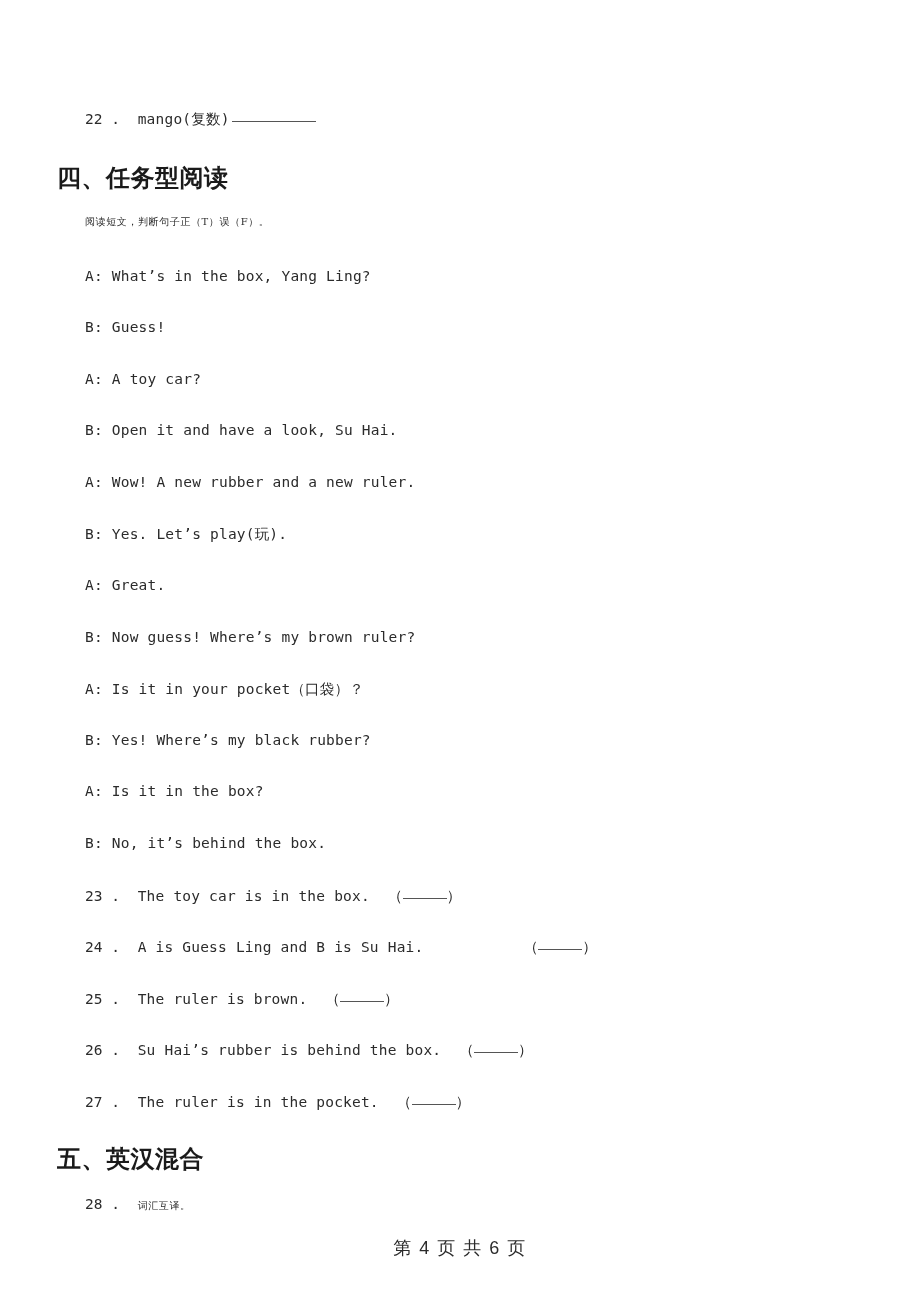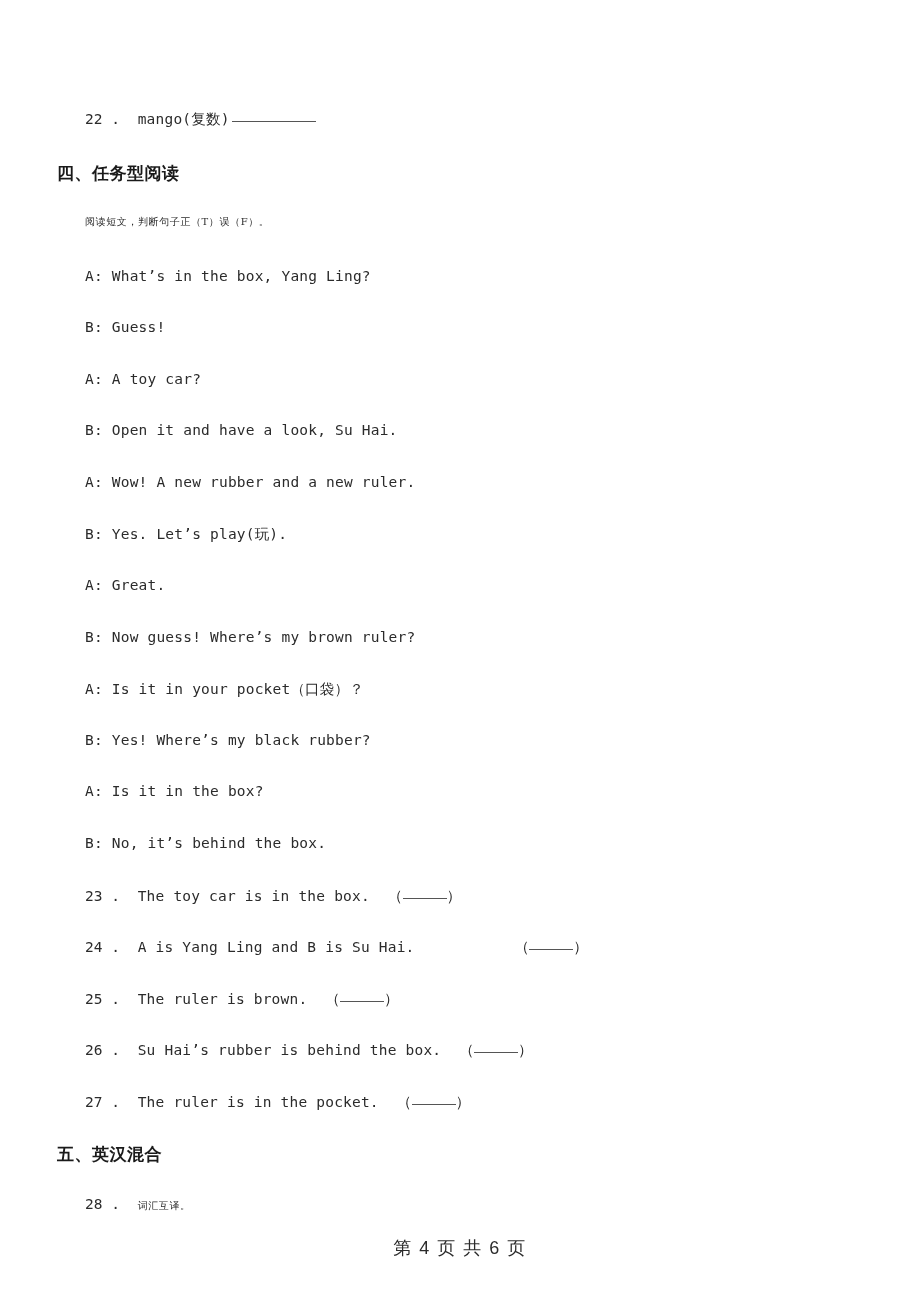--- a/index.html
+++ b/index.html
@@ -23,21 +23,21 @@
     box-sizing: border-box;
     margin-top: 48px;
   }
 
   
   .section-heading {
     position: absolute;
     left: 57px;
     font-family: Liberation Sans, sans-serif;
     font-weight: bold;
-    font-size: 17px;
+    font-size: 24px;
     letter-spacing: 0.5px;
     color: #1a1a1a;
     white-space: nowrap;
   }
 
   
   .line {
     position: absolute;
     left: 85px;
     font-size: 15.5px;
@@ -134,21 +134,21 @@
     <span class="num">23 .</span>
     <span class="gap-sm"></span>
     <span class="mono">The toy car is in the box.</span>
     <span class="gap-sm"></span>
     <span class="slot"><span>（</span><span class="rule"></span><span>）</span></span>
   </div>
 
   <div class="line" style="top:890px;">
     <span class="num">24 .</span>
     <span class="gap-sm"></span>
-    <span class="mono">A is Yang Ling and B is Su Hai.</span>
+    <span class="mono">A is Guess Ling and B is Su Hai.</span>
     <span class="gap-wide"></span>
     <span class="slot"><span>（</span><span class="rule"></span><span>）</span></span>
   </div>
 
   <div class="line" style="top:942px;">
     <span class="num">25 .</span>
     <span class="gap-sm"></span>
     <span class="mono">The ruler is brown.</span>
     <span class="gap-sm"></span>
     <span class="slot"><span>（</span><span class="rule"></span><span>）</span></span>

